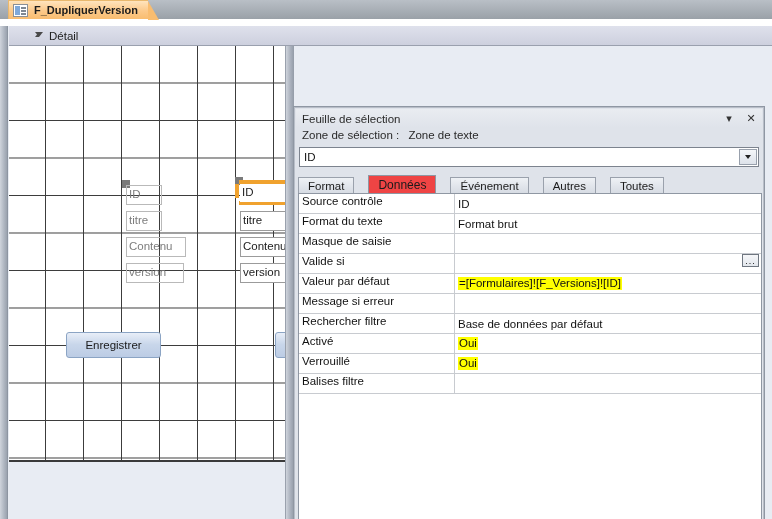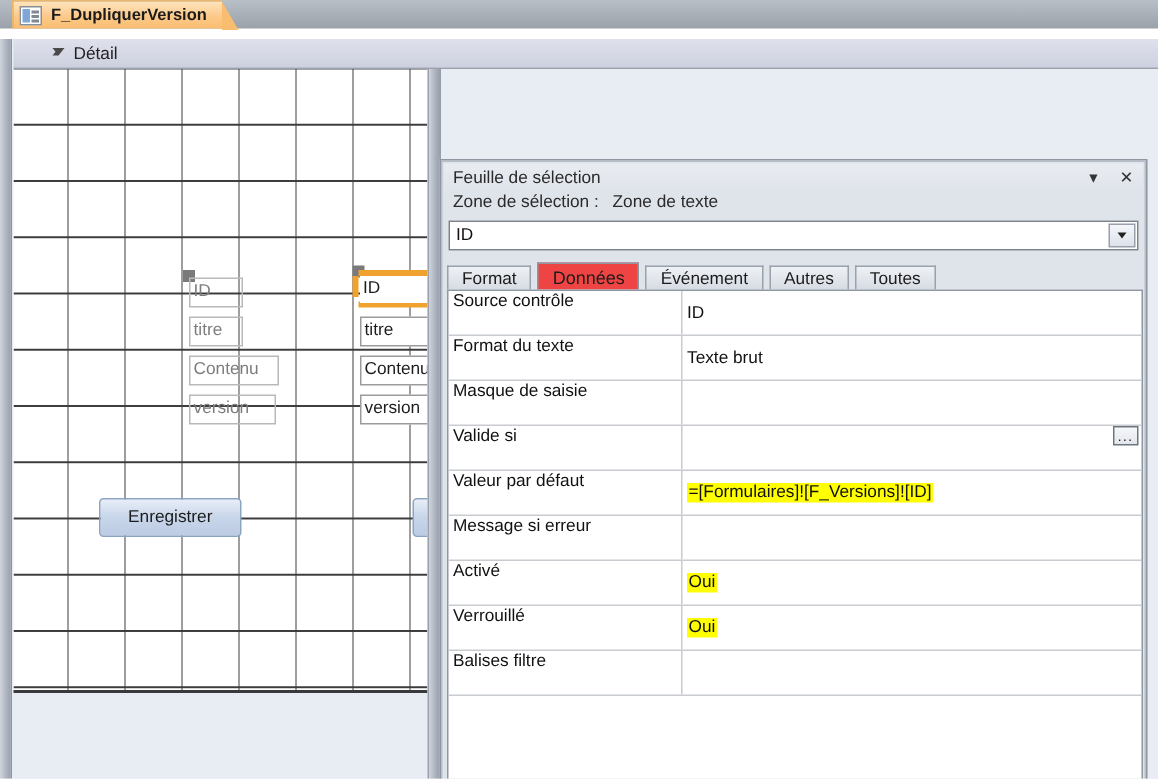--- a/index.html
+++ b/index.html
@@ -238,21 +238,21 @@
     border-width: 4px 3.5px 0 3.5px;
     border-color: #222 transparent transparent transparent;
   }
   #ps-tabs {
     position: absolute; left: 4px; top: 68px;
     width: 464px; height: 19px;
     display: flex; align-items: flex-end;
   }
   .ps-tab {
     height: 17px;
-    margin-right: 4px;
+    margin-right: 14px;
     padding: 0 9px;
     display: flex; align-items: center;
     font-size: 11.5px; color: #1b1b1b;
     background: linear-gradient(#eef1f5, #d5dae2);
     border: 1px solid #9aa1ac;
     border-bottom: none;
     box-sizing: border-box;
     white-space: nowrap;
   }
   .ps-tab.active {
@@ -264,21 +264,21 @@
   #ps-grid {
     position: absolute; left: 4px; top: 86px;
     width: 464px; height: 342px;
     background: #ffffff;
     border: 1px solid #8f97a3;
     box-sizing: border-box;
     overflow: hidden;
   }
   .prow {
     display: flex;
-    height: 30px;
+    height: 20px;
     border-bottom: 1px solid #c8cbd0;
     box-sizing: border-box;
   }
   .pname {
     width: 156px;
     flex: 0 0 156px;
     border-right: 1px solid #c8cbd0;
     font-size: 11.5px;
     color: #111;
     padding-left: 3px;
@@ -410,21 +410,21 @@
         <div class="prow">
           <div class="pname">Source contrôle</div>
           <div class="pval">
             <span>ID</span>
           </div>
         </div>
 
         <div class="prow">
           <div class="pname">Format du texte</div>
           <div class="pval">
-            <span>Texte brut</span>
+            <span>Format brut</span>
           </div>
         </div>
 
         <div class="prow">
           <div class="pname">Masque de saisie</div>
           <div class="pval">
             <span></span>
           </div>
         </div>
 
@@ -443,20 +443,26 @@
           </div>
         </div>
 
         <div class="prow">
           <div class="pname">Message si erreur</div>
           <div class="pval">
             <span></span>
           </div>
         </div>
 
+        <div class="prow">
+          <div class="pname">Rechercher filtre</div>
+          <div class="pval">
+            <span>Base de données par défaut</span>
+          </div>
+        </div>
 
         <div class="prow">
           <div class="pname">Activé</div>
           <div class="pval">
             <span class="hl">Oui</span>
           </div>
         </div>
 
         <div class="prow">
           <div class="pname">Verrouillé</div>

